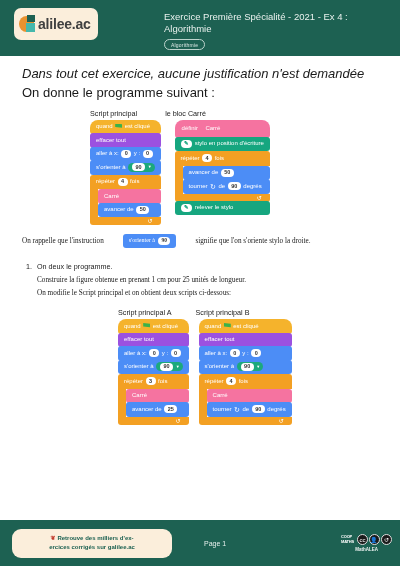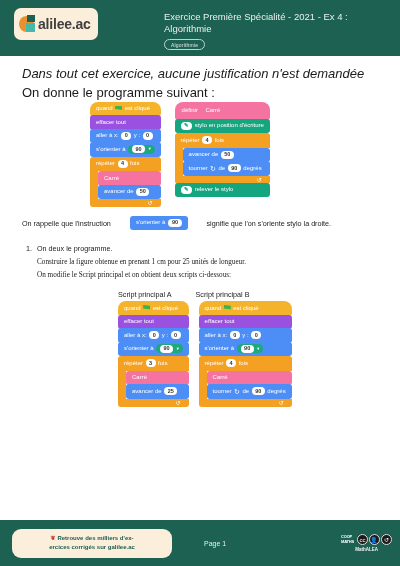--- a/index.html
+++ b/index.html
@@ -103,20 +103,21 @@
     padding-left:96px;
   }
   .scripts-row2 { display:flex; align-items:flex-start; gap:10px; padding-left:96px; margin-top:2px; }
 
   .recall {
     margin-top:9px;
     display:flex; align-items:center;
     font-size:7.2px;
     gap:19px;
     flex-wrap:wrap;
+    font-family:Liberation Serif, serif;
   }
 
   
   .stack { position:relative; }
   .blk {
     position:relative;
     color:#ffffff;
     font-size:6px;
     line-height:9px;
     padding:2.5px 6px 3px 6px;
@@ -279,20 +280,24 @@
     <div class="header-title">Exercice Première Spécialité - 2021 - Ex 4 : Algorithmie</div>
     <div class="tag">Algorithmie</div>
   </div>
 </div>
 
 <div class="content">
 
   <div class="intro-italic">Dans tout cet exercice, aucune justification n'est demandée</div>
   <div class="intro-line">On donne le programme suivant :</div>
 
+  <div class="caption-row">
+    <span>Script principal</span>
+    <span class="cap2">le bloc Carré</span>
+  </div>
 
   <div class="scripts-row">
 
     <div class="stack">
       <div class="blk evt">
         <span>quand</span>
         <span class="flag"></span>
         <span>est cliqué</span>
       </div>
       <div class="blk penp">

